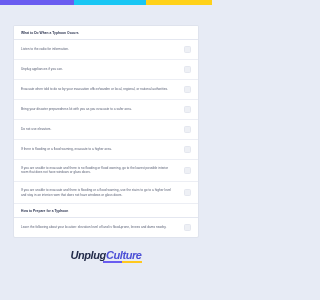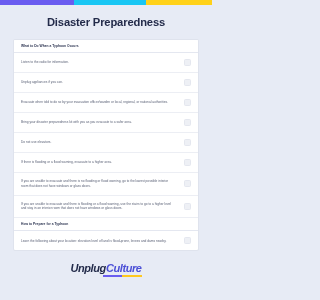--- a/index.html
+++ b/index.html
@@ -125,21 +125,20 @@
 </head>
 <body>
 
 <div class="topbar">
   <div class="seg seg-purple"></div>
   <div class="seg seg-cyan"></div>
   <div class="seg seg-yellow"></div>
 </div>
 
 <div class="title-wrap">
-  <div class="title-line">Disaster Preparedness</div>
 </div>
 
 <div class="card">
 
   <div class="section-header">
     <div class="section-header-text">What to Do When a Typhoon Occurs</div>
   </div>
 
   <div class="row">
     <div class="row-text">Listen to the radio for information.</div>

